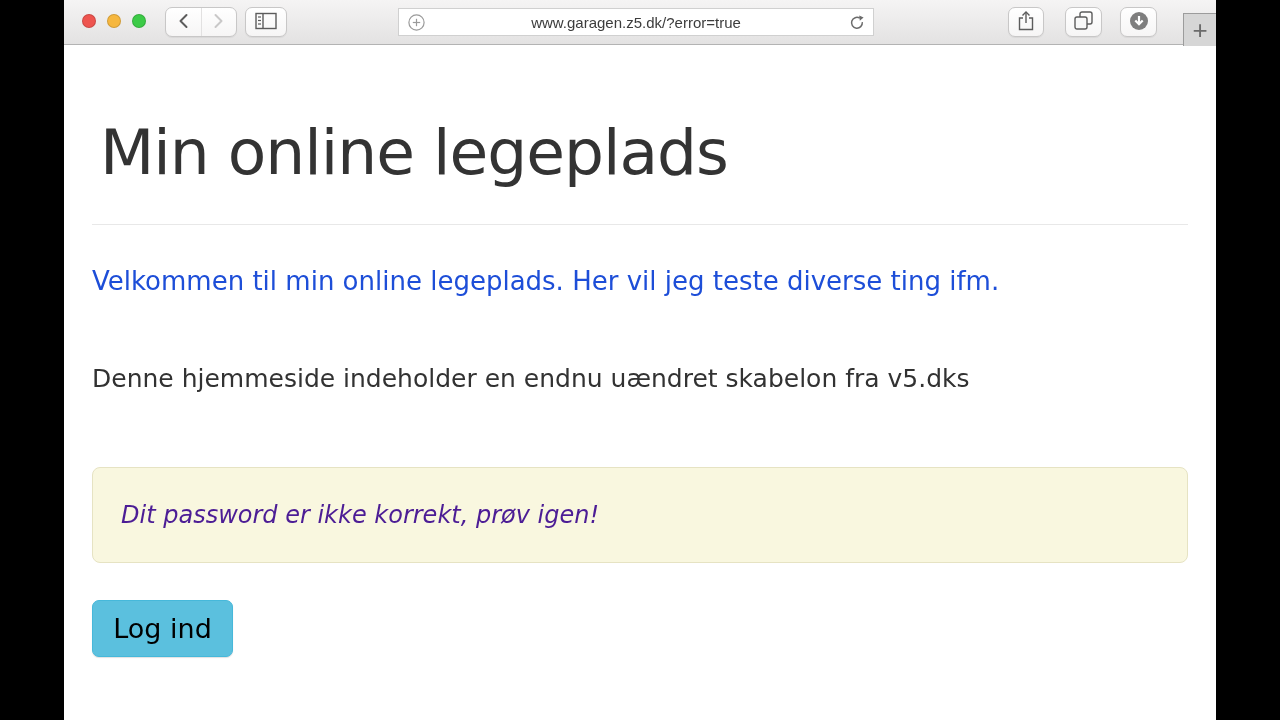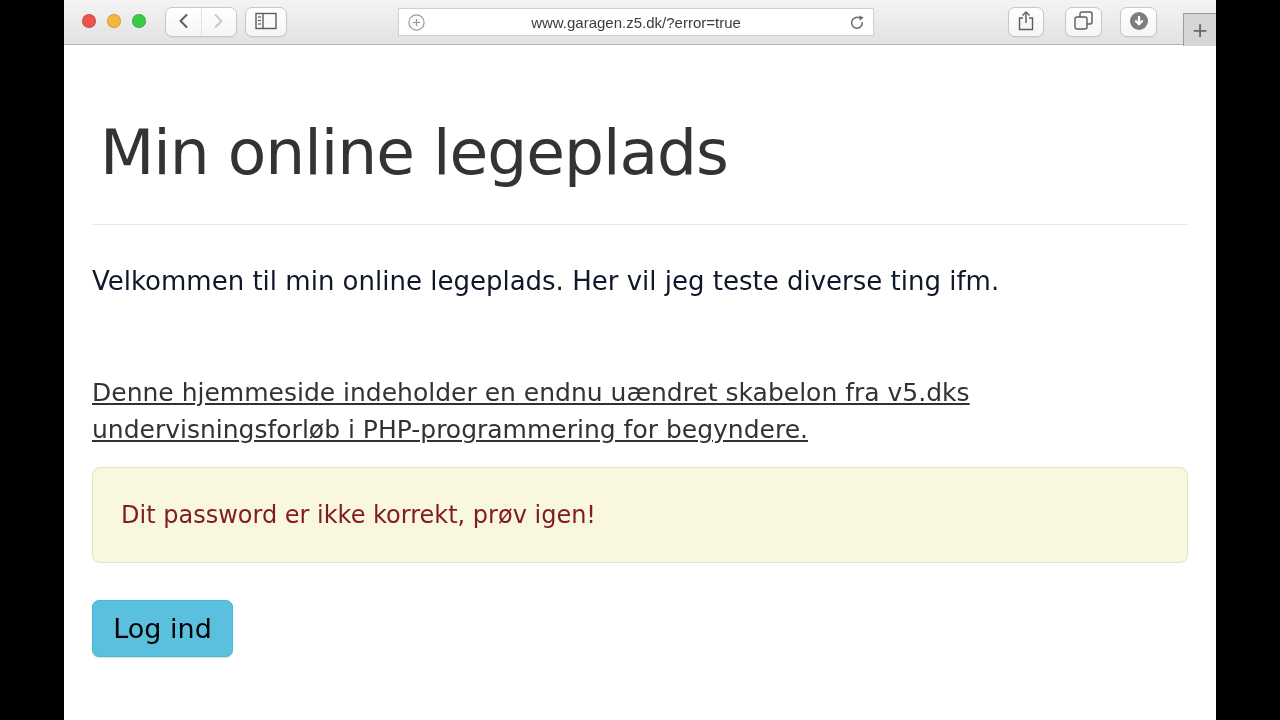--- a/index.html
+++ b/index.html
@@ -69,23 +69,23 @@
   .page { position: absolute; left: 0; top: 46px; width: 1152px; height: 674px; background: #fff; }
 
   .page h1 {
     position: absolute; left: 28px; top: 70px; width: 1096px;
     font-size: 63px; font-weight: 400; color: #333; letter-spacing: -1px; margin-left: 8px;
   }
   .rule { position: absolute; left: 28px; top: 178px; width: 1096px; height: 1px;
     background: #e8e8e8; }
 
   .intro { position: absolute; left: 28px; top: 215px; width: 1100px;
-    font-size: 26px; line-height: 40px; color: #0f172a; }
-  .desc { position: absolute; left: 28px; top: 328px; width: 1100px;
-    font-size: 25px; line-height: 37px; color: #323232; text-decoration: underline; }
+    font-size: 26px; line-height: 40px; color: #1d4ed8; }
+  .desc { position: absolute; left: 28px; top: 314px; width: 1100px;
+    font-size: 25px; line-height: 37px; color: #323232; }
   .intro span, .desc span { display: block; }
 
   .alert-box {
     position: absolute; left: 28px; top: 421px; width: 1096px; height: 96px;
     border: 1px solid #e6e3c3; border-radius: 8px; background: #f9f7df;
     display: flex; align-items: center; padding-left: 28px;
     font-size: 24px; color: #66654a;
   }
 
   .login-btn {
@@ -197,24 +197,23 @@
       <h1>Min online legeplads</h1>
 
       <div class="rule"></div>
 
       <p class="intro">
         <span>Velkommen til min online legeplads. Her vil jeg teste diverse ting ifm.</span>
       </p>
 
       <p class="desc">
         <span>Denne hjemmeside indeholder en endnu uændret skabelon fra v5.dks</span>
-        <span>undervisningsforløb i PHP-programmering for begyndere.</span>
       </p>
 
-      <div class="alert-box" style="background-color: rgb(249, 247, 223); border-color: rgb(230, 227, 195); color: #7f1d1d;">
+      <div class="alert-box" style="background-color: rgb(249, 247, 223); border-color: rgb(230, 227, 195); color: #4c1d95; font-style: italic;">
         <span>Dit password er ikke korrekt, prøv igen!</span>
       </div>
 
       <button class="login-btn" style="background-color: rgb(91, 192, 222); color: #000000;">
         <span>Log ind</span>
       </button>
 
     </div>
   </div>
 </div>

